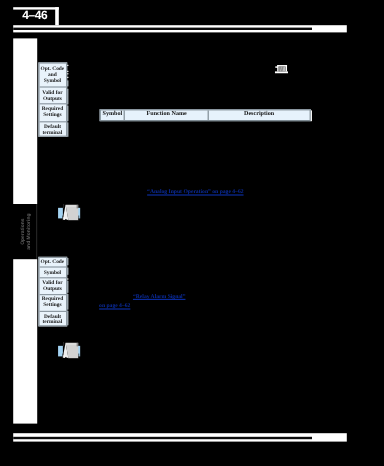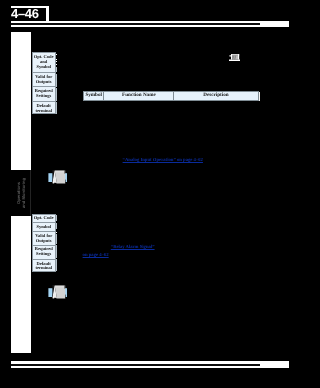--- a/index.html
+++ b/index.html
@@ -7,21 +7,21 @@
   *{-webkit-font-smoothing:antialiased;text-rendering:geometricPrecision;}
   .page{filter:grayscale(0);}
   body{width:300px;height:388px;background:#000;overflow:hidden;
        font-family:"Liberation Serif",serif;}
   .page{position:absolute;left:0;top:0;width:300px;height:388px;background:#000;}
 
   
   .hdr-top{position:absolute;left:11px;top:6px;width:38px;height:2.3px;background:#fff;}
   .hdr-right{position:absolute;left:46.3px;top:6px;width:2.6px;height:15px;background:#fff;}
   .hdr-num{position:absolute;left:11px;top:8.5px;width:36px;height:10px;
-           color:#fff;font-weight:bold;font-size:13px;line-height:10px;
+           color:#fff;font-weight:bold;font-size:10px;line-height:10px;text-align:center;
            font-family:"Liberation Sans",sans-serif;letter-spacing:-0.3px;}
   .hdr-rule{position:absolute;left:11px;top:20.6px;width:278px;height:6.4px;background:#fff;}
   .hdr-rule-thin{position:absolute;left:11px;top:22.7px;width:249px;height:1.9px;background:#0c0c0c;}
 
   
   .ftr-rule{position:absolute;left:11px;top:360.9px;width:278px;height:7.2px;background:#fff;}
   .ftr-rule-thin{position:absolute;left:11px;top:363.5px;width:249px;height:2.5px;background:#0c0c0c;}
 
   
   .strip{position:absolute;left:11px;width:20px;background:#fff;}

